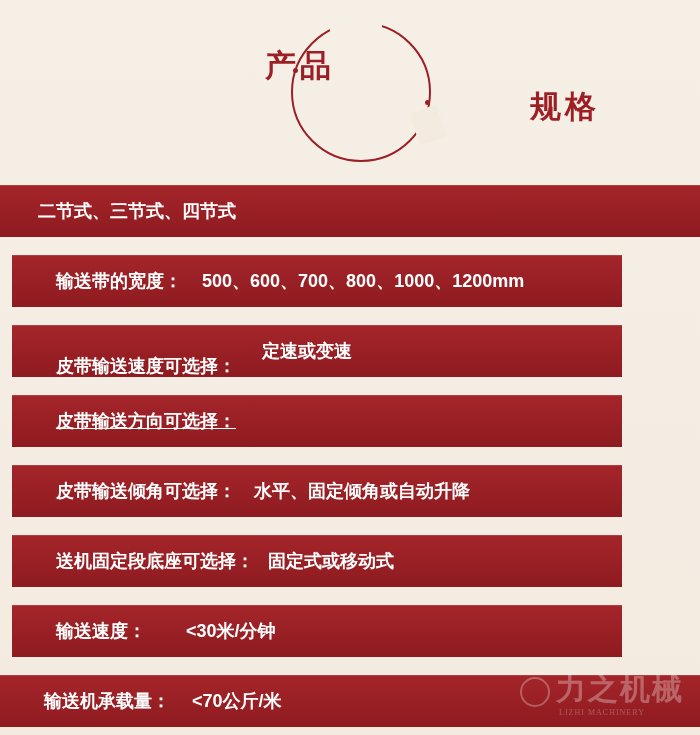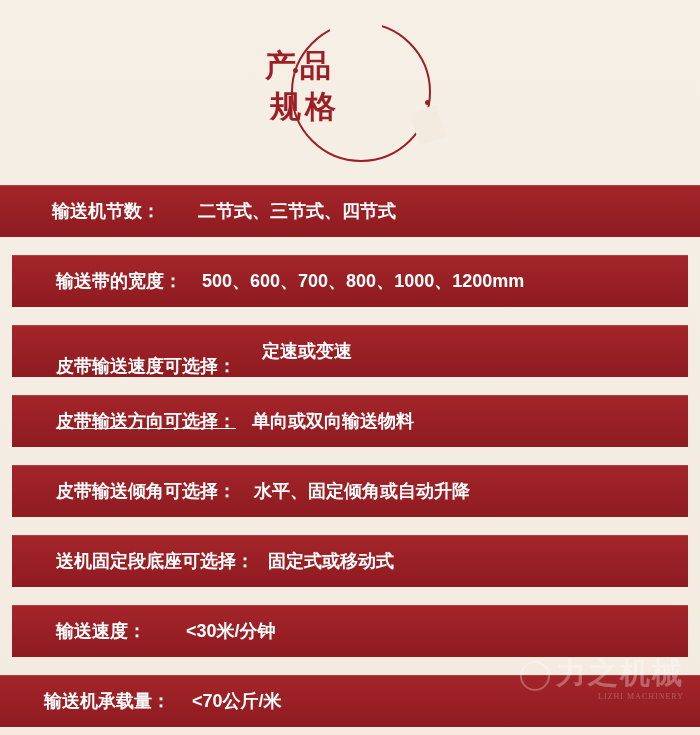--- a/index.html
+++ b/index.html
@@ -75,20 +75,21 @@
     letter-spacing: 4px;
   }
   .title-line {
     font-size: 31px;
     line-height: 41px;
     font-weight: bold;
     font-family: "Liberation Serif", serif;
   }
   .title-line.second {
     margin-left: 10px;
+    text-align: right;
   }
 
   
   .rows {
     position: absolute;
     top: 185px;
     left: 0;
     width: 700px;
   }
   .row {
@@ -97,21 +98,21 @@
     margin-bottom: 18px;
     background: linear-gradient(180deg, #a4252a 0%, #8e1b20 100%);
     display: flex;
     align-items: center;
     box-sizing: border-box;
     box-shadow: 0 1px 0 rgba(255,255,255,0.12) inset;
   }
   .row.inset {
     margin-left: 12px;
     margin-right: 12px;
-    width: 676px;
+    width: 610px;
   }
   .row.full {
     margin-left: 0;
     margin-right: 0;
     width: 700px;
   }
   .label {
     color: #ffffff;
     font-size: 18px;
     font-weight: bold;
@@ -143,28 +144,28 @@
   .r5 .value { padding-left: 14px; }
   .r6 .label { padding-left: 44px; }
   .r6 .value { padding-left: 40px; }
   .r7 .label { }
   .r7 .value { padding-left: 22px; }
 
   
   .watermark {
     position: absolute;
     right: 16px;
-    bottom: 34px;
+    bottom: 18px;
     color: rgba(255,255,255,0.30);
     font-size: 30px;
     font-weight: bold;
     letter-spacing: 2px;
     font-family: "Liberation Serif", serif;
     pointer-events: none;
-    text-align: right;
+    text-align: center;
     line-height: 1.0;
   }
   .watermark .sub {
     display: block;
     font-size: 8px;
     letter-spacing: 1px;
     font-weight: normal;
     color: rgba(255,255,255,0.25);
     margin-top: 2px;
   }
@@ -191,37 +192,35 @@
     <div class="dot dot-right"></div>
     <div class="title-wrap">
       <div class="title-line">产品</div>
       <div class="title-line second">规格</div>
     </div>
   </div>
 
   <div class="rows">
 
     <div class="row full r0">
-      <span class="label">输送机节数：</span>
       <span class="value">二节式、三节式、四节式</span>
     </div>
 
     <div class="row inset r1">
       <span class="label">输送带的宽度：</span>
       <span class="value">500、600、700、800、1000、1200mm</span>
     </div>
 
     <div class="row inset r2">
       <span class="label">皮带输送速度可选择：</span>
       <span class="value">定速或变速</span>
     </div>
 
     <div class="row inset r3">
       <span class="label">皮带输送方向可选择：</span>
-      <span class="value">单向或双向输送物料</span>
     </div>
 
     <div class="row inset r4">
       <span class="label">皮带输送倾角可选择：</span>
       <span class="value">水平、固定倾角或自动升降</span>
     </div>
 
     <div class="row inset r5">
       <span class="label">送机固定段底座可选择：</span>
       <span class="value">固定式或移动式</span>

